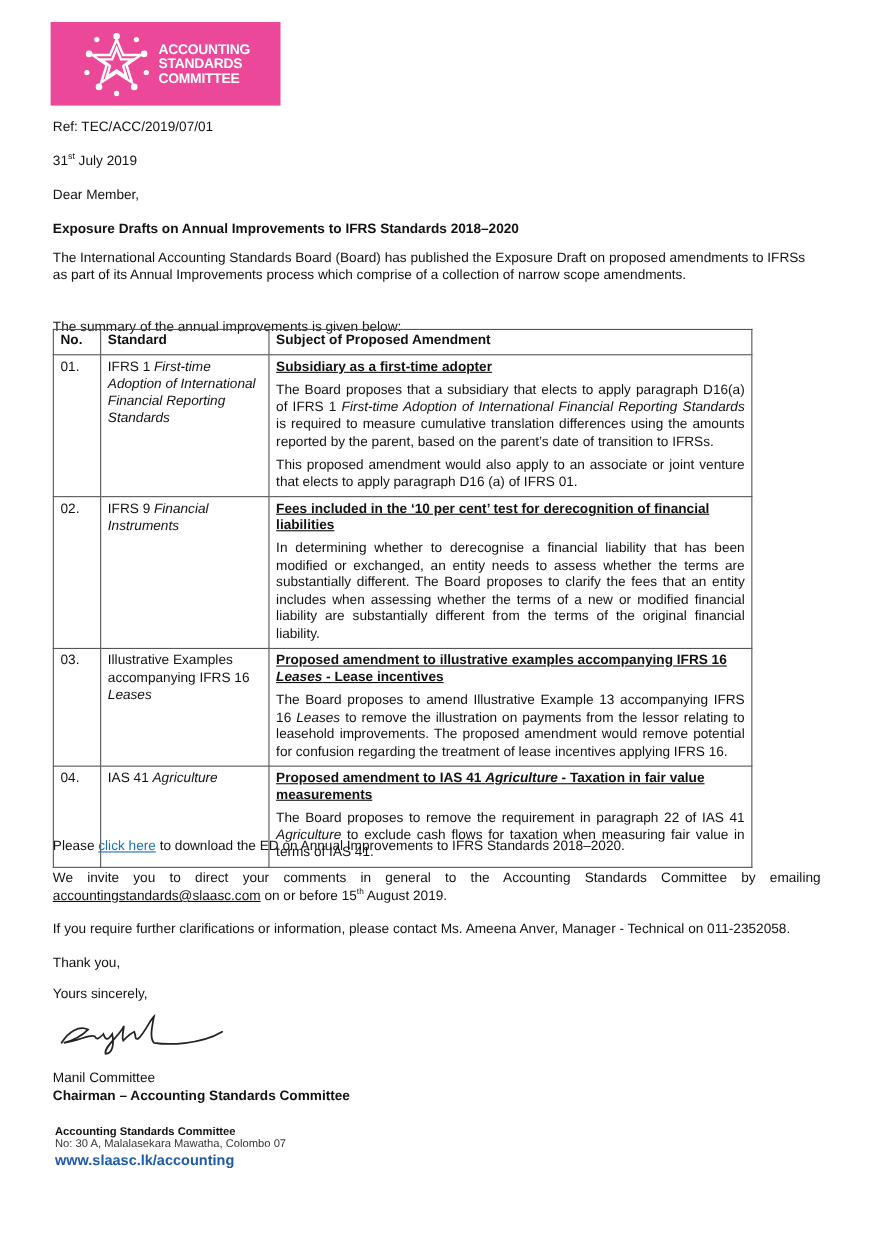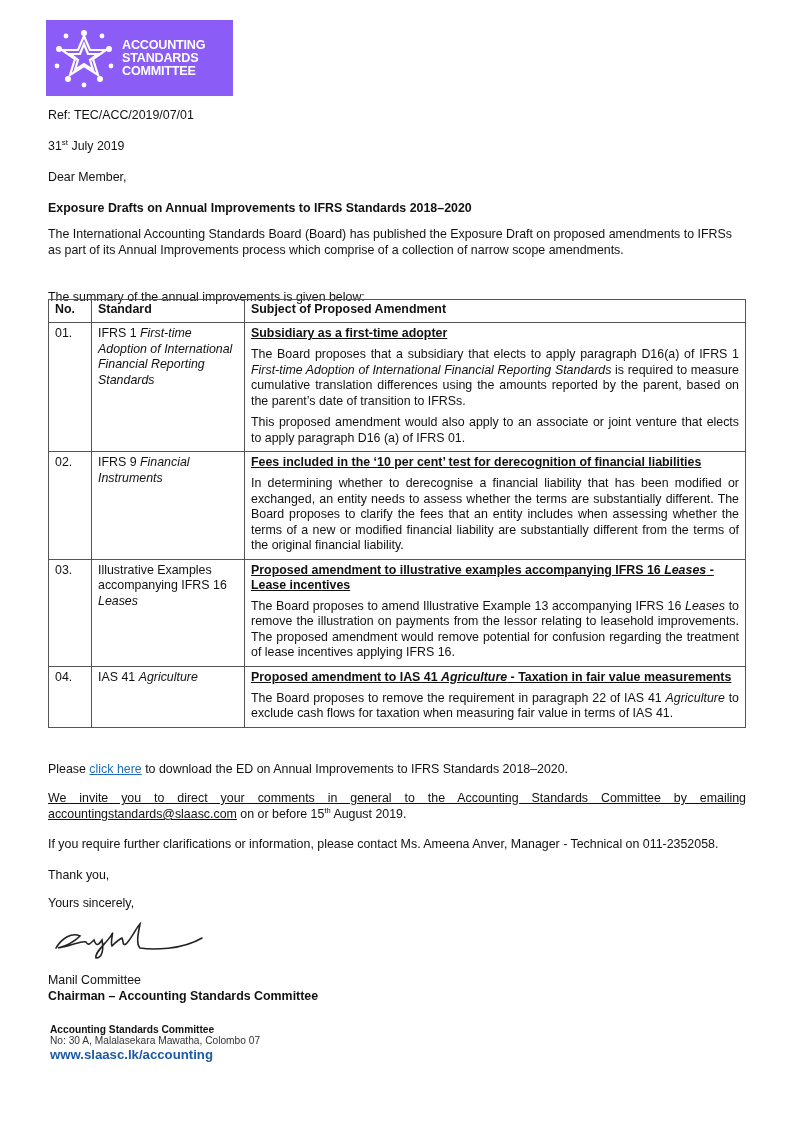--- a/index.html
+++ b/index.html
@@ -1,42 +1,42 @@
 <!DOCTYPE html>
 <html><head>
 <meta charset="utf-8">
 <style>
   html, body { margin: 0; padding: 0; background: #ffffff; }
   body { width: 794px; height: 1123px; position: relative; overflow: hidden;
          font-family: "Liberation Sans", sans-serif; color: #111; font-size: 12.4px; }
   .logo { position: absolute; left: 46px; top: 20px; width: 187px; height: 76px;
-          background: #8b5cf6; display: flex; align-items: center; }
+          background: #ec4899; display: flex; align-items: center; padding-left: 22px; }
   .logo svg { margin-left: 8px; }
   .logo-text { color: #fff; font-weight: bold; font-size: 12.6px; line-height: 13px; margin-left: 8px; letter-spacing: -0.2px; }
   .abs { position: absolute; left: 48px; }
   p { margin: 0; }
   .ref { top: 108px; }
   .date { top: 139px; }
   .date sup { font-size: 8px; }
   .greet { top: 170px; }
   .title { top: 201px; font-weight: bold; }
   .intro { top: 226px; width: 700px; line-height: 16px; }
   .summary { top: 290px; }
-  table.amend { position: absolute; left: 48px; top: 299px; width: 698px; border-collapse: collapse; font-size: 12.4px; }
+  table.amend { position: absolute; left: 48px; top: 299px; width: 636px; border-collapse: collapse; font-size: 12.4px; }
   table.amend td, table.amend th { border: 1px solid #555; vertical-align: top; padding: 3px 6px 5px 6px; text-align: left; }
   table.amend th { font-weight: bold; padding-top: 2px; padding-bottom: 6px; }
   .c-no { width: 30px; }
   .c-std { width: 140px; }
   .subj-head { font-weight: bold; text-decoration: underline; margin-bottom: 6px; line-height: 15px; }
   .para { text-align: justify; line-height: 15.5px; margin-bottom: 6px; }
   .para:last-child { margin-bottom: 0; }
   .std { line-height: 15.5px; }
   .p-download { top: 762px; }
   .p-invite { top: 790px; width: 698px; text-align: justify; line-height: 16px; }
-  .p-invite .justify-line { text-align-last: justify; display: block; text-decoration: underline; }
+  .p-invite .justify-line { text-align-last: justify; display: block; }
   .p-contact { top: 837px; }
   .p-thanks { top: 868px; }
   .p-yours { top: 896px; }
   .link { color: #1f6fb5; text-decoration: underline; }
   .email-link { color: #111; text-decoration: underline; }
   .signature { position: absolute; left: 52px; top: 916px; }
   .signer-name { top: 973px; }
   .signer-title { top: 989px; font-weight: bold; }
   .footer { position: absolute; left: 50px; top: 1024px; font-size: 10.2px; line-height: 11.2px; color: #333; }
   .footer .org { font-weight: bold; color: #111; }

